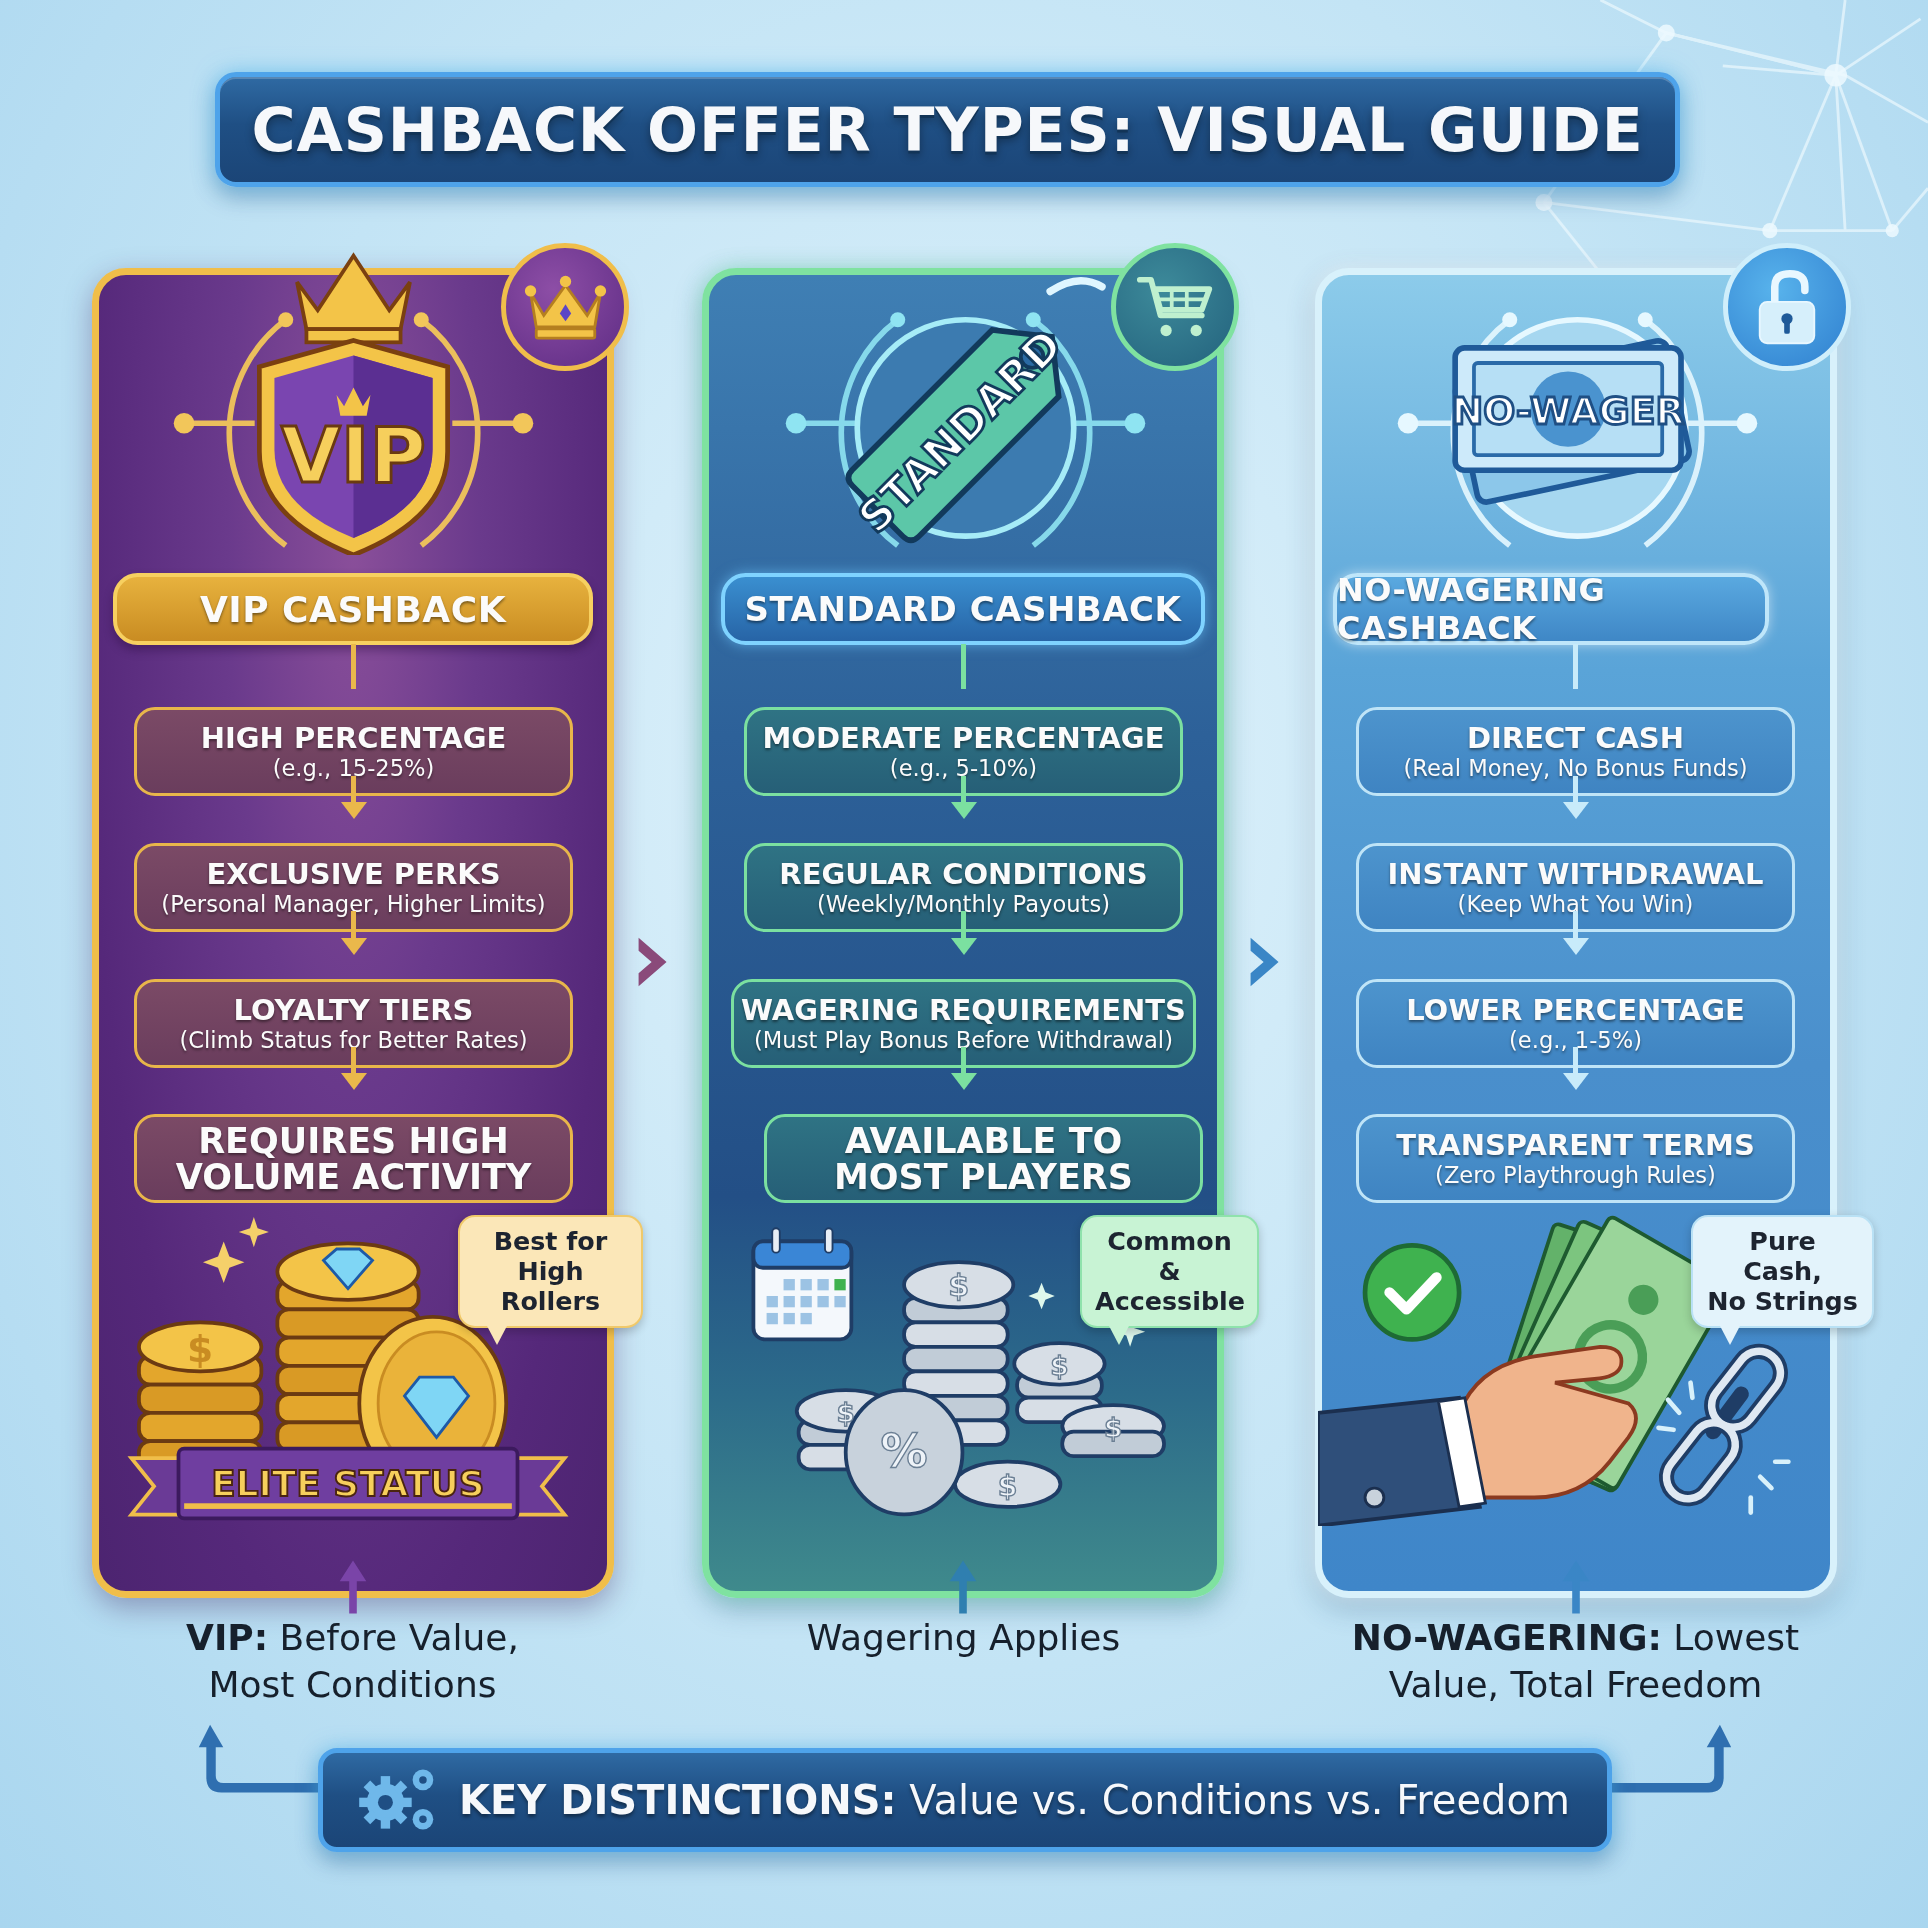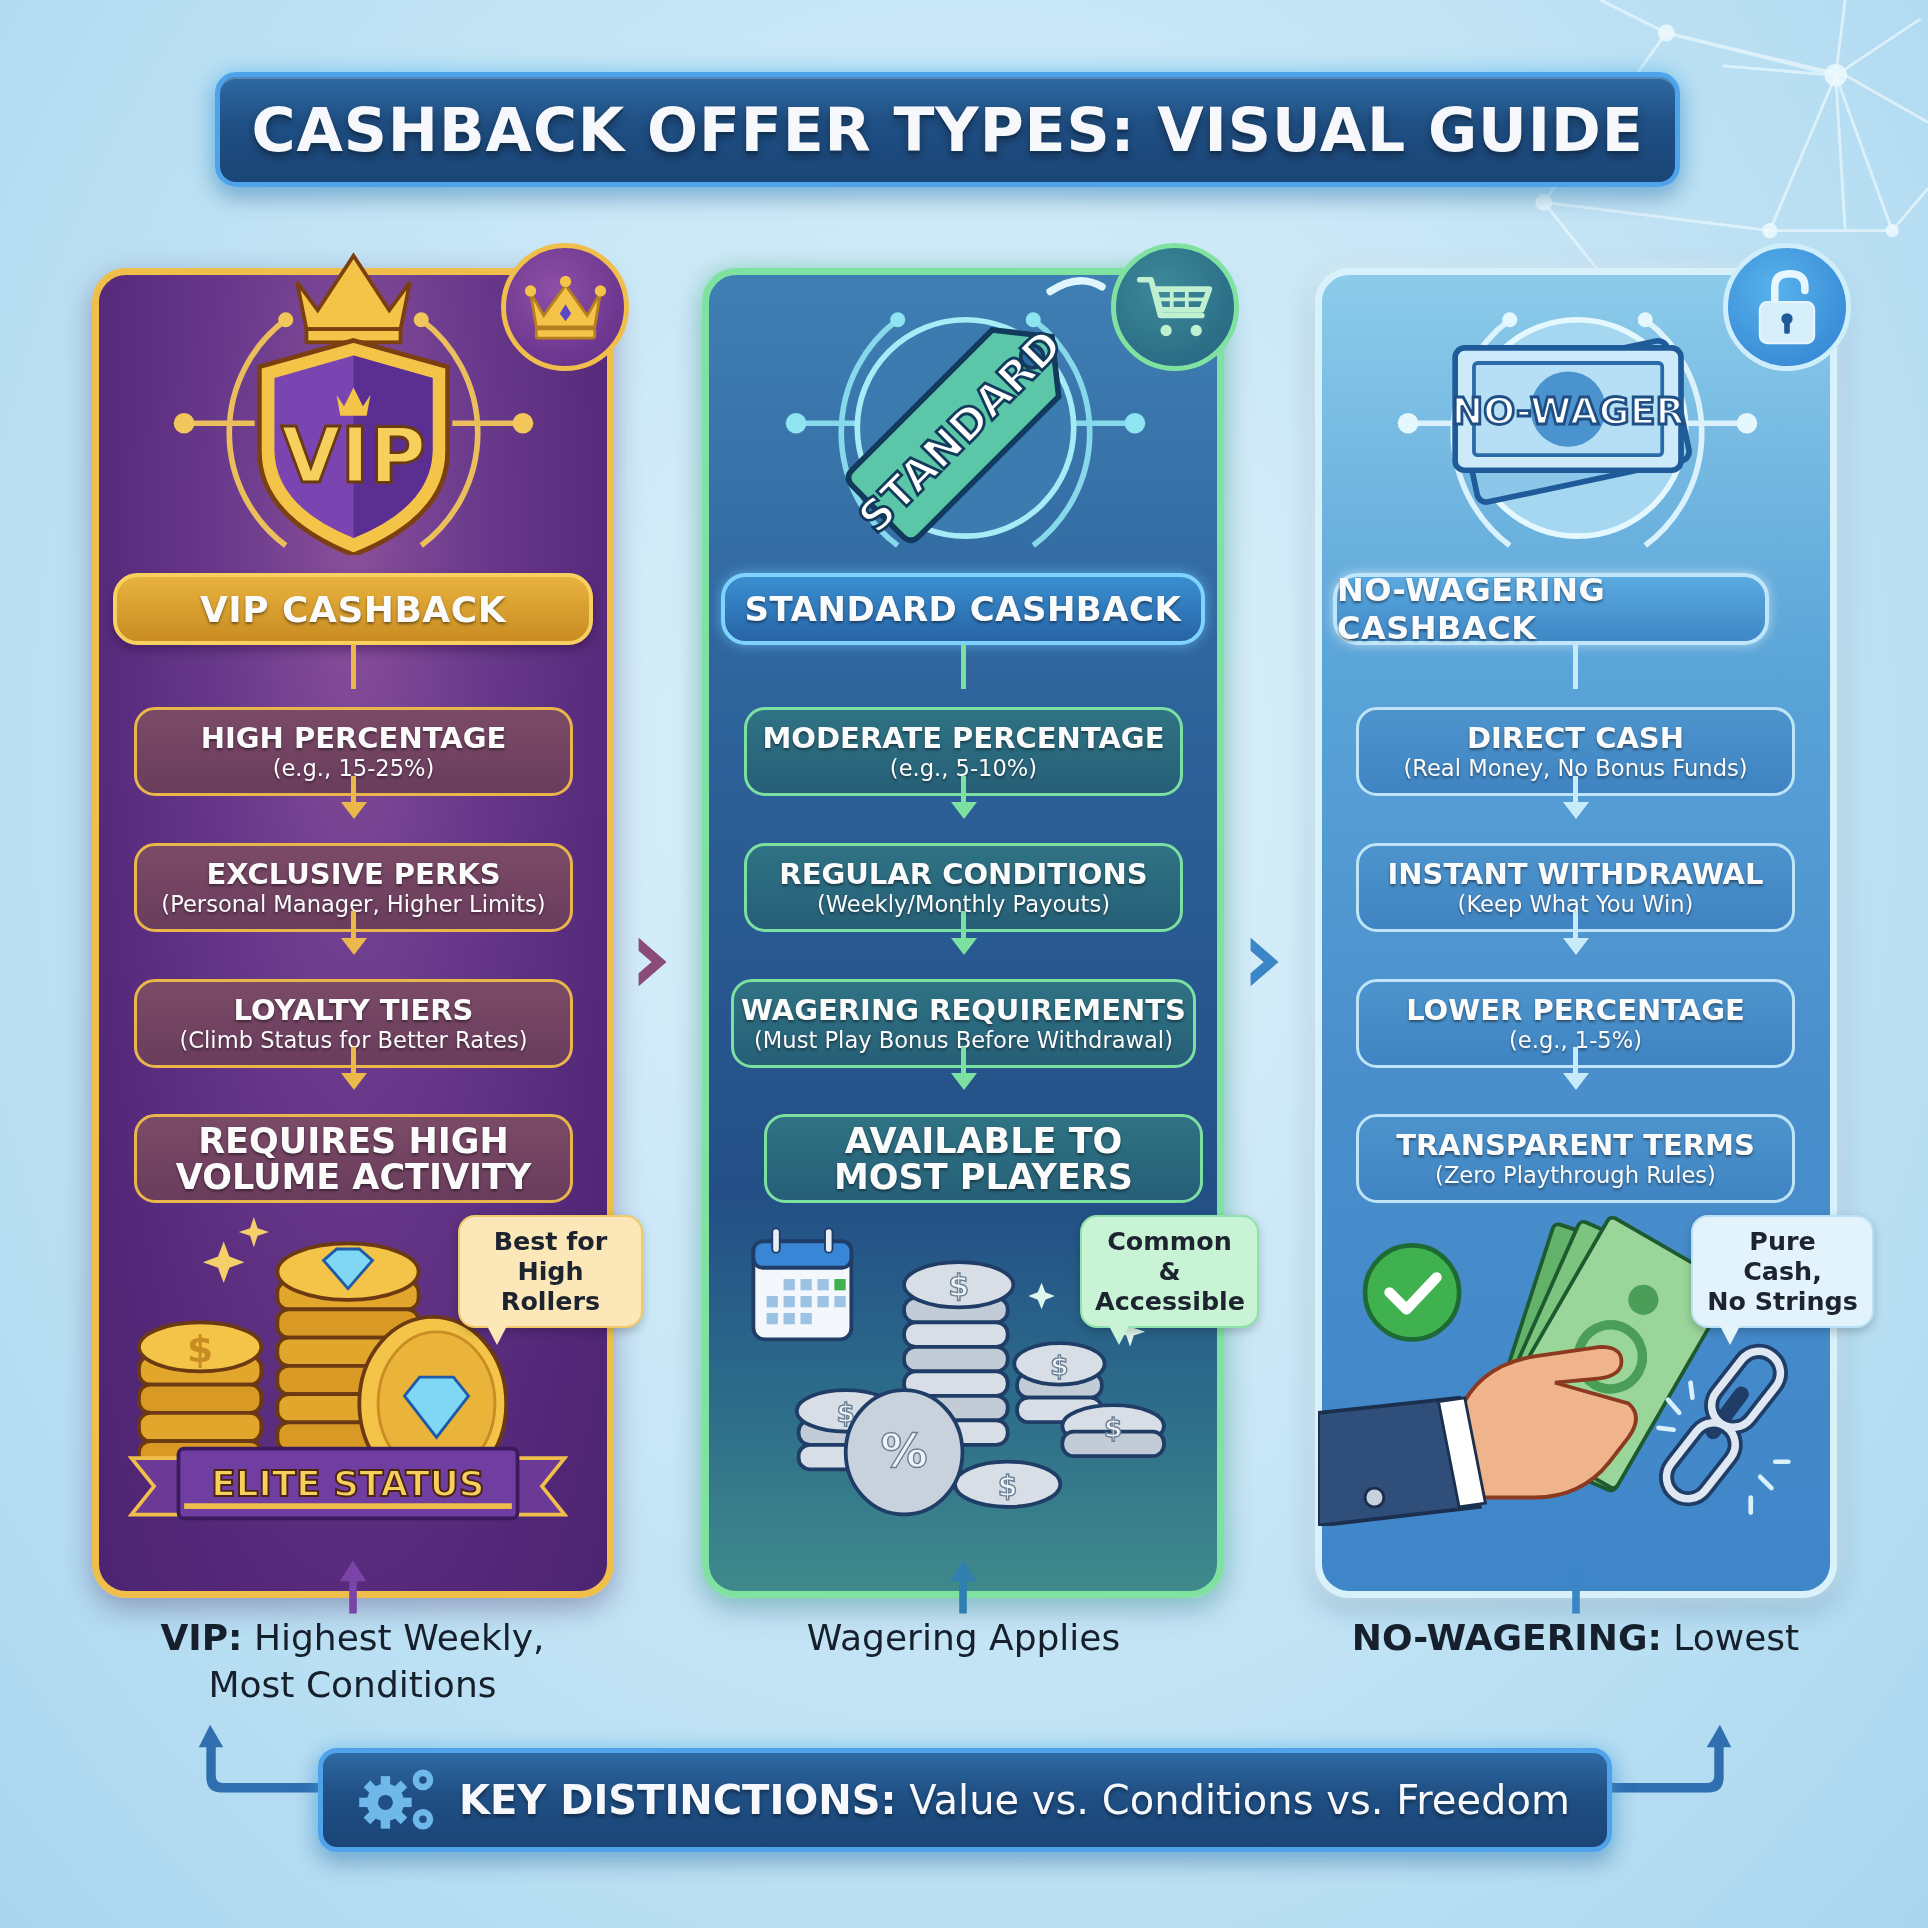--- a/index.html
+++ b/index.html
@@ -530,28 +530,29 @@
   <path d="M20 0 L34 22 L24 22 L24 56 L16 56 L16 22 L6 22 Z" fill="#7a44a8"></path>
 </svg>
 <svg class="up-arrow" style="left:944px; top:1559px;" width="38" height="53" viewBox="0 0 40 56">
   <path d="M20 0 L34 22 L24 22 L24 56 L16 56 L16 22 L6 22 Z" fill="#2f7fb0"></path>
 </svg>
 <svg class="up-arrow" style="left:1557px; top:1559px;" width="38" height="53" viewBox="0 0 40 56">
   <path d="M20 0 L34 22 L24 22 L24 56 L16 56 L16 22 L6 22 Z" fill="#3a86c6"></path>
 </svg>
 
 <div class="summary" style="left:89px;">
-  <div><b>VIP:</b><span> Highest Weekly,</span></div>
+  <div><b>VIP:</b><span> Before Value,</span></div>
   <div>Most Conditions</div>
 </div>
 <div class="summary" style="left:700px;">
   <div>Wagering Applies</div>
 </div>
 <div class="summary" style="left:1312px;">
   <div><b>NO-WAGERING:</b><span> Lowest</span></div>
+  <div>Value, Total Freedom</div>
 </div>
 
 <svg class="side-arrow" style="left:193px; top:1721px;" width="132" height="79" viewBox="0 0 140 84">
   <path d="M18 4 L32 28 L24 28 L24 58 Q24 66 32 66 L140 66 L140 76 L30 76 Q14 76 14 60 L14 28 L6 28 Z" fill="#2f6fb0"></path>
 </svg>
 <svg class="side-arrow" style="left:1605px; top:1721px;" width="132" height="79" viewBox="0 0 140 84">
   <path d="M122 4 L134 28 L126 28 L126 60 Q126 76 110 76 L0 76 L0 66 L108 66 Q116 66 116 58 L116 28 L108 28 Z" fill="#2f6fb0"></path>
 </svg>
 
 <div class="footer-banner">

